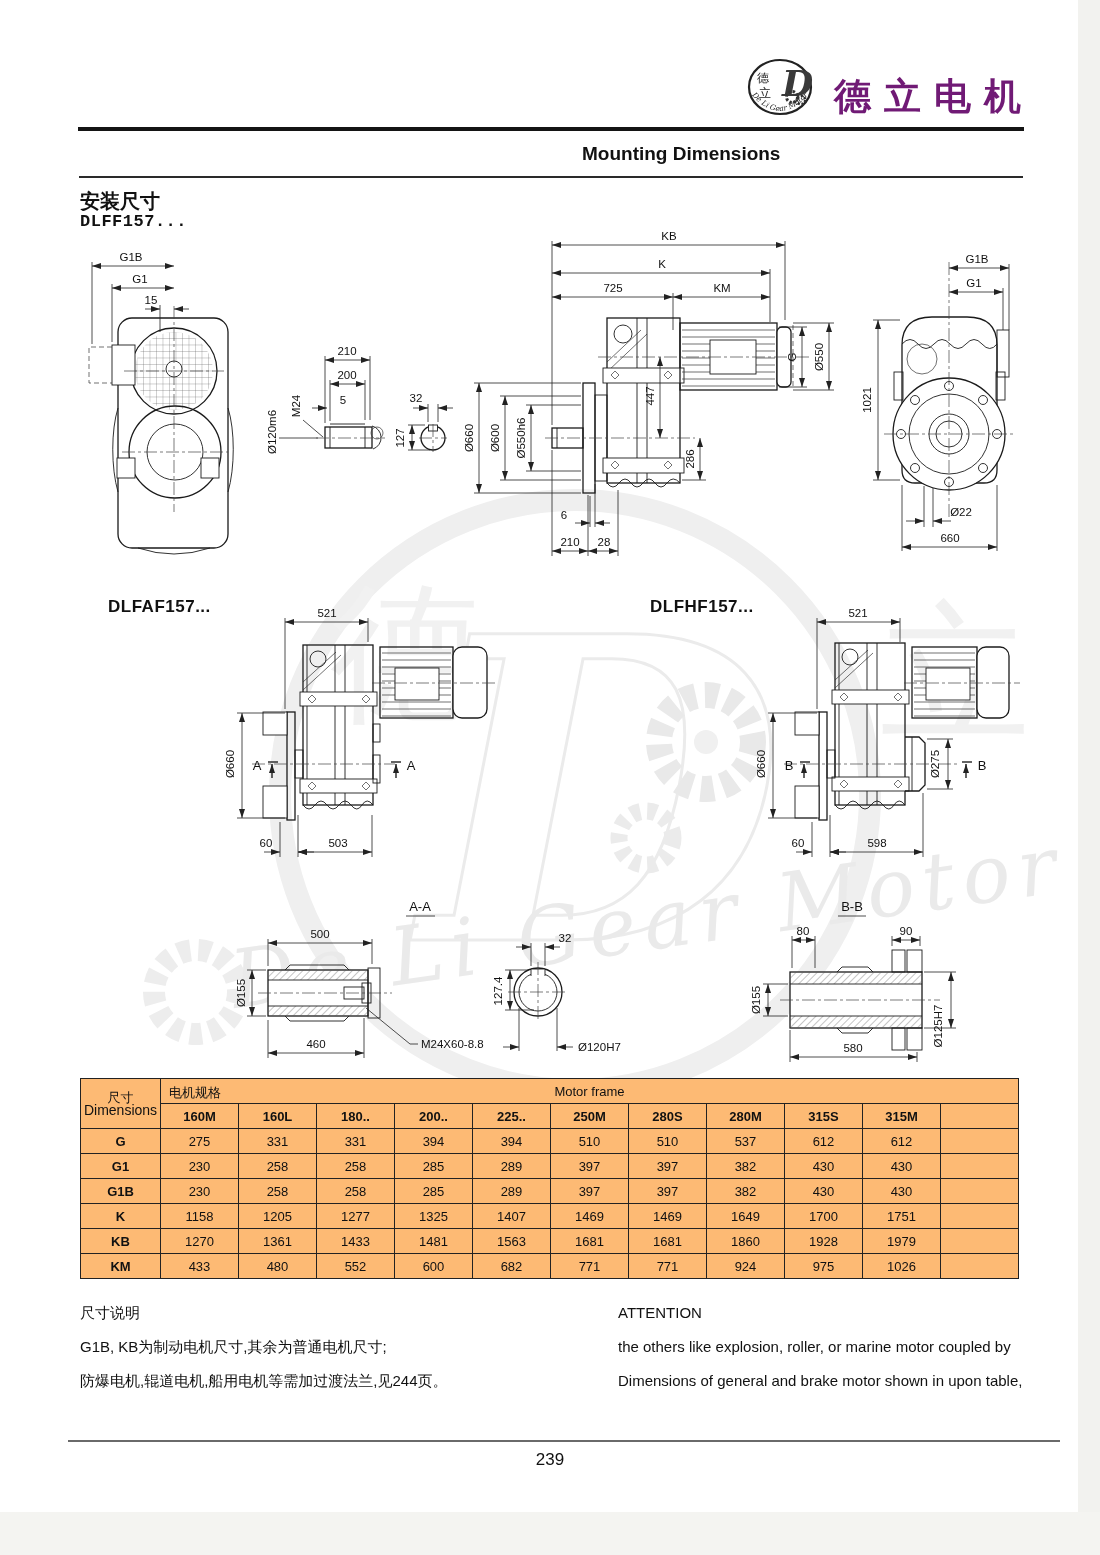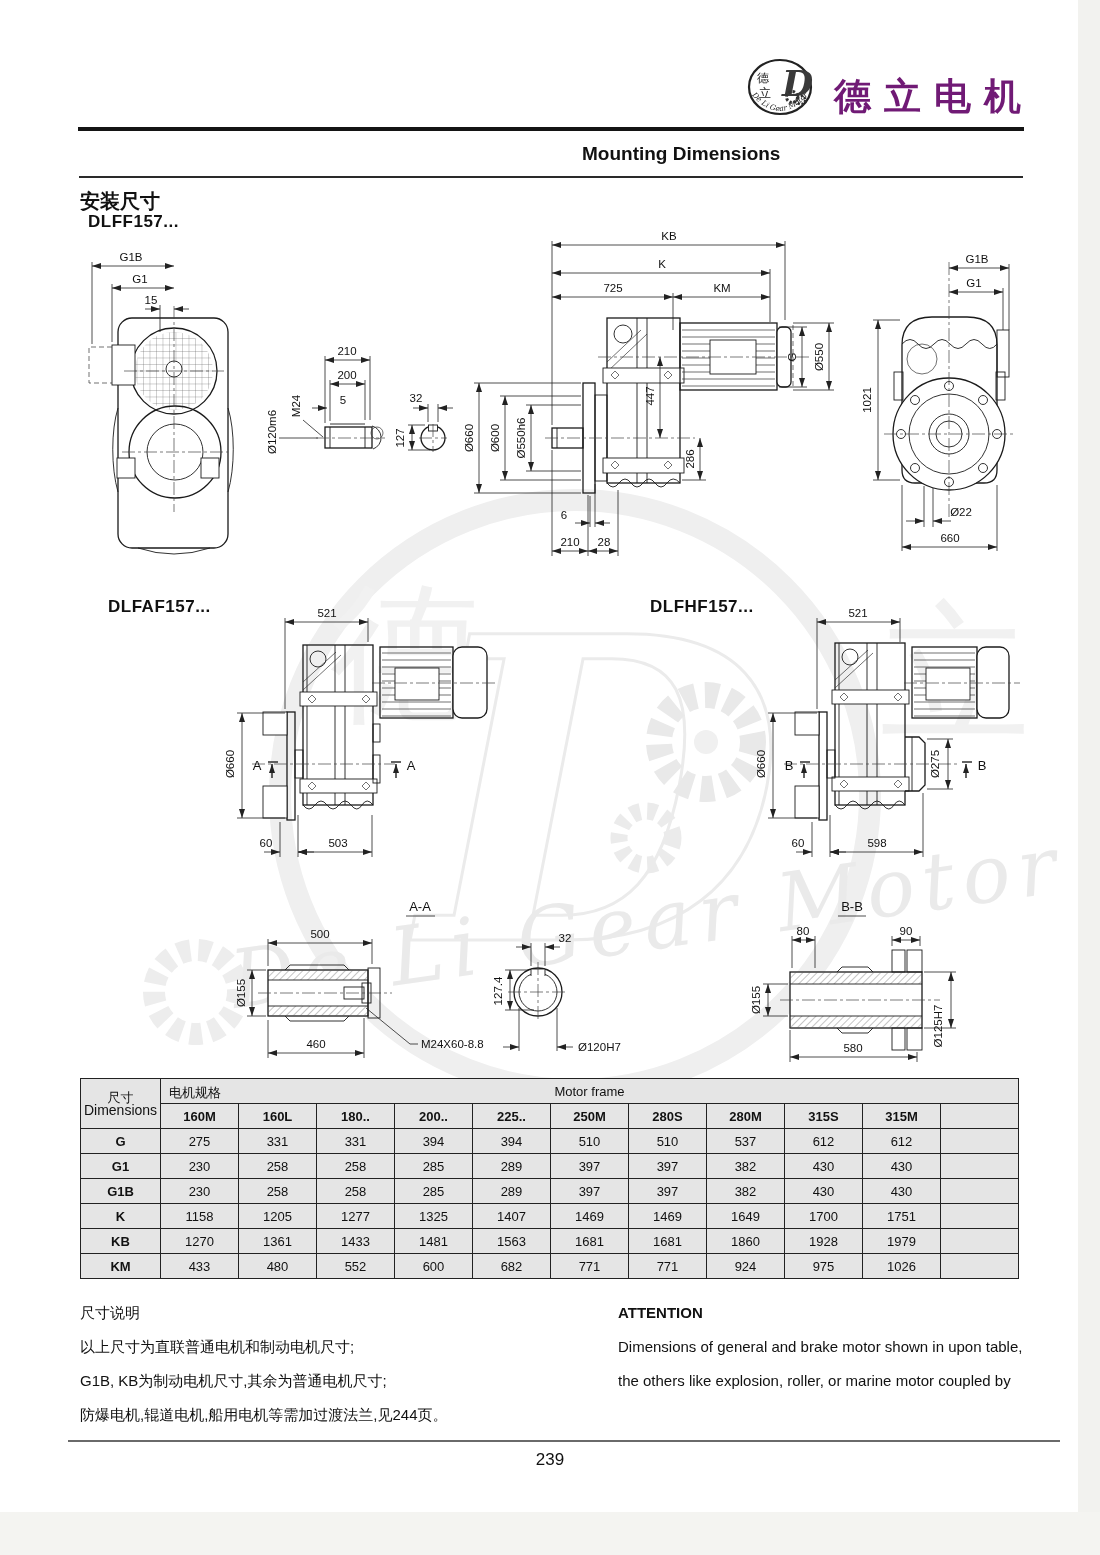--- a/index.html
+++ b/index.html
@@ -27,33 +27,33 @@
   .ol2  { fill:none; stroke:#1b1b1b; stroke-width:0.9; }
   .ol2f { fill:#fff; stroke:#1b1b1b; stroke-width:0.9; }
   .thin { fill:none; stroke:#333; stroke-width:0.7; }
   .dim  { fill:none; stroke:#222; stroke-width:0.8; }
   .cl   { fill:none; stroke:#444; stroke-width:0.7; stroke-dasharray:13 3 3 3; }
   .dash { stroke-dasharray:5 3; }
   text.dt { font-family:"Liberation Sans", sans-serif; font-size:11.5px; fill:#111; text-anchor:middle; }
   text.st { font-family:"Liberation Sans", sans-serif; font-size:13px; fill:#111; text-anchor:middle; }
 
   
-  table.dimtable { border-collapse:collapse; table-layout:fixed; position:absolute; left:80px; top:1078px; z-index:3; background:#e5e5e5; font-size:13px; border:1.5px solid #111; }
+  table.dimtable { border-collapse:collapse; table-layout:fixed; position:absolute; left:80px; top:1078px; z-index:3; background:#fdba74; font-size:13px; border:1.5px solid #111; }
   .dimtable th, .dimtable td { border:1px solid #222; height:25px; text-align:center; font-weight:normal; padding:0 2px; overflow:hidden; white-space:nowrap; }
   .dimtable th.colh { font-weight:bold; }
   .dimtable td.rl { font-weight:bold; }
   .hdrc { font-size:13px; line-height:13px; padding-top:1px; }
   .hdrc .en { font-size:14px; }
   .speccell { position:relative; }
   .speccell .cn { position:absolute; left:8px; top:5px; font-size:13px; }
   .speccell .en { font-size:13px; }
 
   .notes { position:absolute; z-index:2; font-size:15px; line-height:34px; }
   .notes .ttl { font-weight:normal; }
-  .notes-en .ttl { font-weight:bold; }
+  .notes-en .ttl { font-weight:normal; }
 </style>
 </head>
 <body>
 
 <div class="page">
   <div class="edge-r"></div>
   <div class="edge-b"></div>
 
   <div class="htext" style="left:742px; top:56px;">
     <svg width="76" height="72" viewBox="0 0 76 72">
@@ -67,21 +67,21 @@
       <text font-size="7.5" fill="#222" font-family="DejaVu Serif, serif" font-style="italic"><textPath href="#logoarc" startOffset="4">De Li Gear Motor</textPath></text>
     </svg>
   </div>
   <div class="htext brand" style="left:834px; top:72px;">德立电机</div>
   <div class="rule-thick"></div>
 
   <div class="htext title-cn" style="left:80px; top:142px;margin-top:46px;">安装尺寸</div>
   <div class="htext title-en" style="left:582px; top:143px;">Mounting Dimensions</div>
   <div class="rule-thin"></div>
 
-  <div class="htext seclabel" style="left:88px; top:212px;">DLFF157...</div>
+  <div class="htext seclabel" style="left:80px; top:212px;font-family:Liberation Mono, monospace;">DLFF157...</div>
   <div class="htext seclabel" style="left:80px; top:597px;margin-left:28px;">DLFAF157...</div>
   <div class="htext seclabel" style="left:650px; top:597px;">DLFHF157...</div>
 
   <svg class="drawings" width="1100" height="1555" viewBox="0 0 1100 1555">
     <defs>
       <marker id="ae" markerUnits="userSpaceOnUse" markerWidth="10" markerHeight="8" refX="9" refY="3" orient="auto">
           <path d="M0,0 L9,3 L0,6 Z" fill="#222"></path>
         </marker>
       <marker id="as" markerUnits="userSpaceOnUse" markerWidth="10" markerHeight="8" refX="0" refY="3" orient="auto">
           <path d="M9,0 L0,3 L9,6 Z" fill="#222"></path>
@@ -641,25 +641,24 @@
           <td>924</td>
           <td>975</td>
           <td>1026</td>
           <td></td>
         </tr>
       </tbody>
   </table>
 
   <div class="notes" style="left:80px; top:1296px; width:520px;">
     <div class="ttl">尺寸说明</div>
-    <div>以上尺寸为直联普通电机和制动电机尺寸;</div>
     <div>G1B, KB为制动电机尺寸,其余为普通电机尺寸;</div>
     <div>防爆电机,辊道电机,船用电机等需加过渡法兰,见244页。</div>
   </div>
   <div class="notes notes-en" style="left:618px; top:1296px; width:430px;">
     <div class="ttl">ATTENTION</div>
+    <div>the others like explosion, roller, or marine motor coupled by</div>
     <div>Dimensions of general and brake motor shown in upon table,</div>
-    <div>the others like explosion, roller, or marine motor coupled by</div>
   </div>
 
   <div class="rule-footer"></div>
   <div class="htext pageno" style="left:0; top:1450px;">239</div>
 </div>
 
 </body></html>

